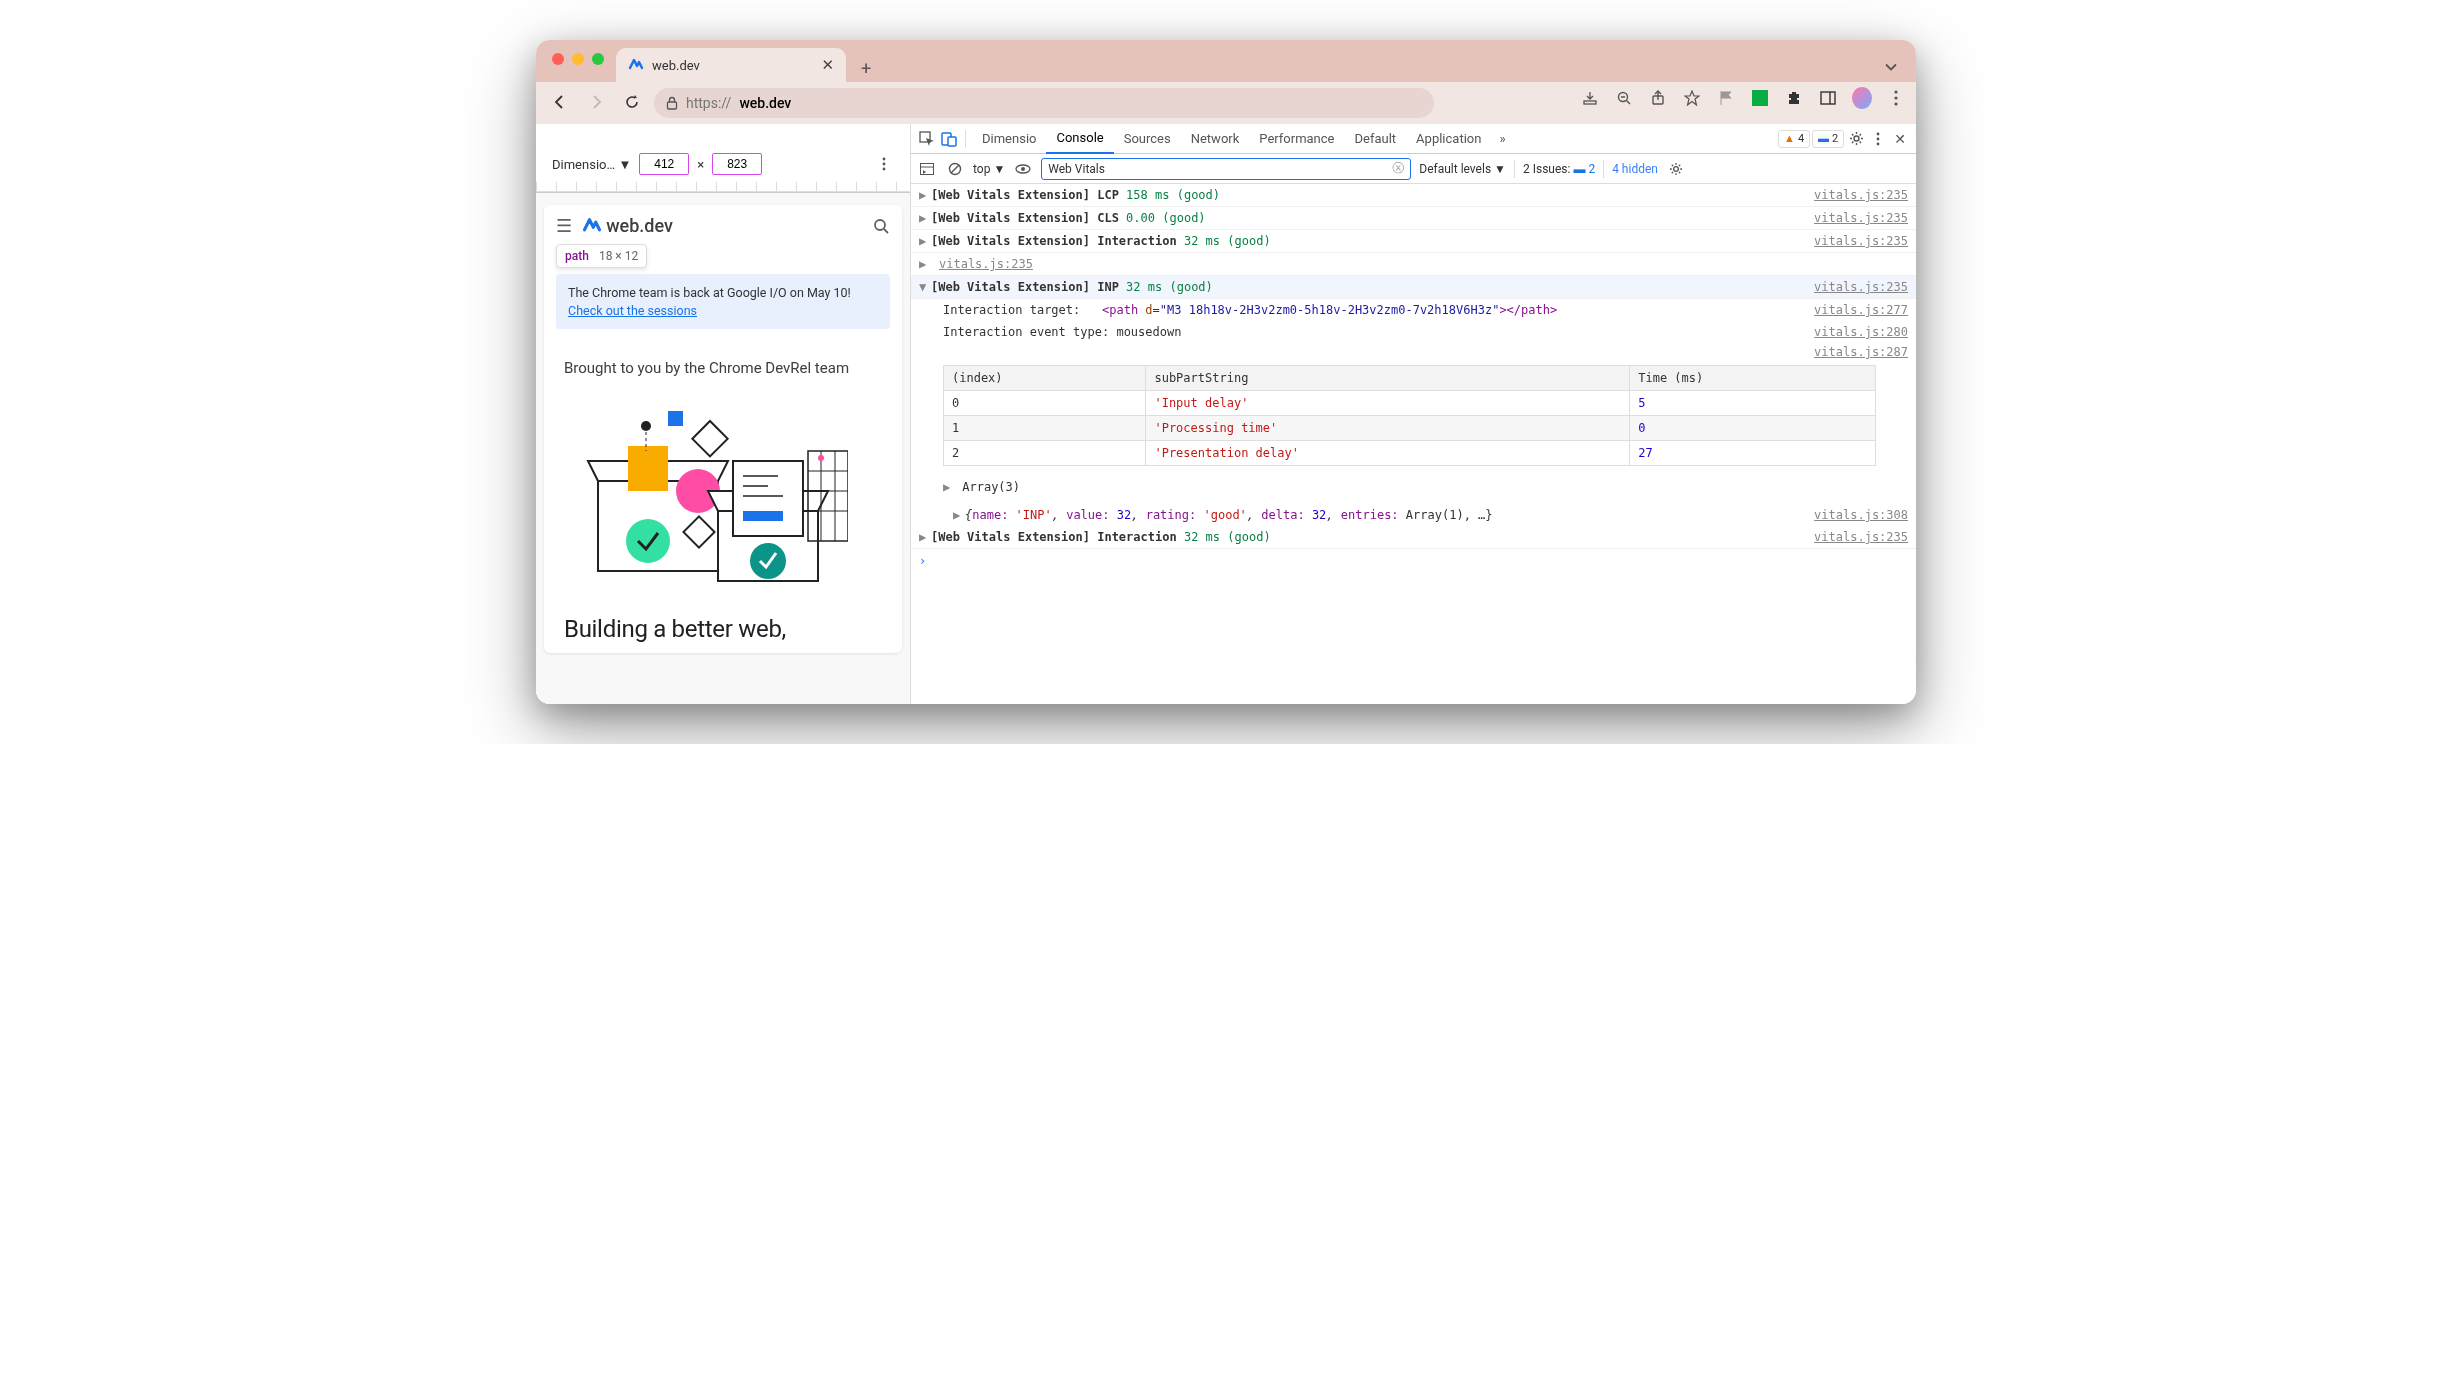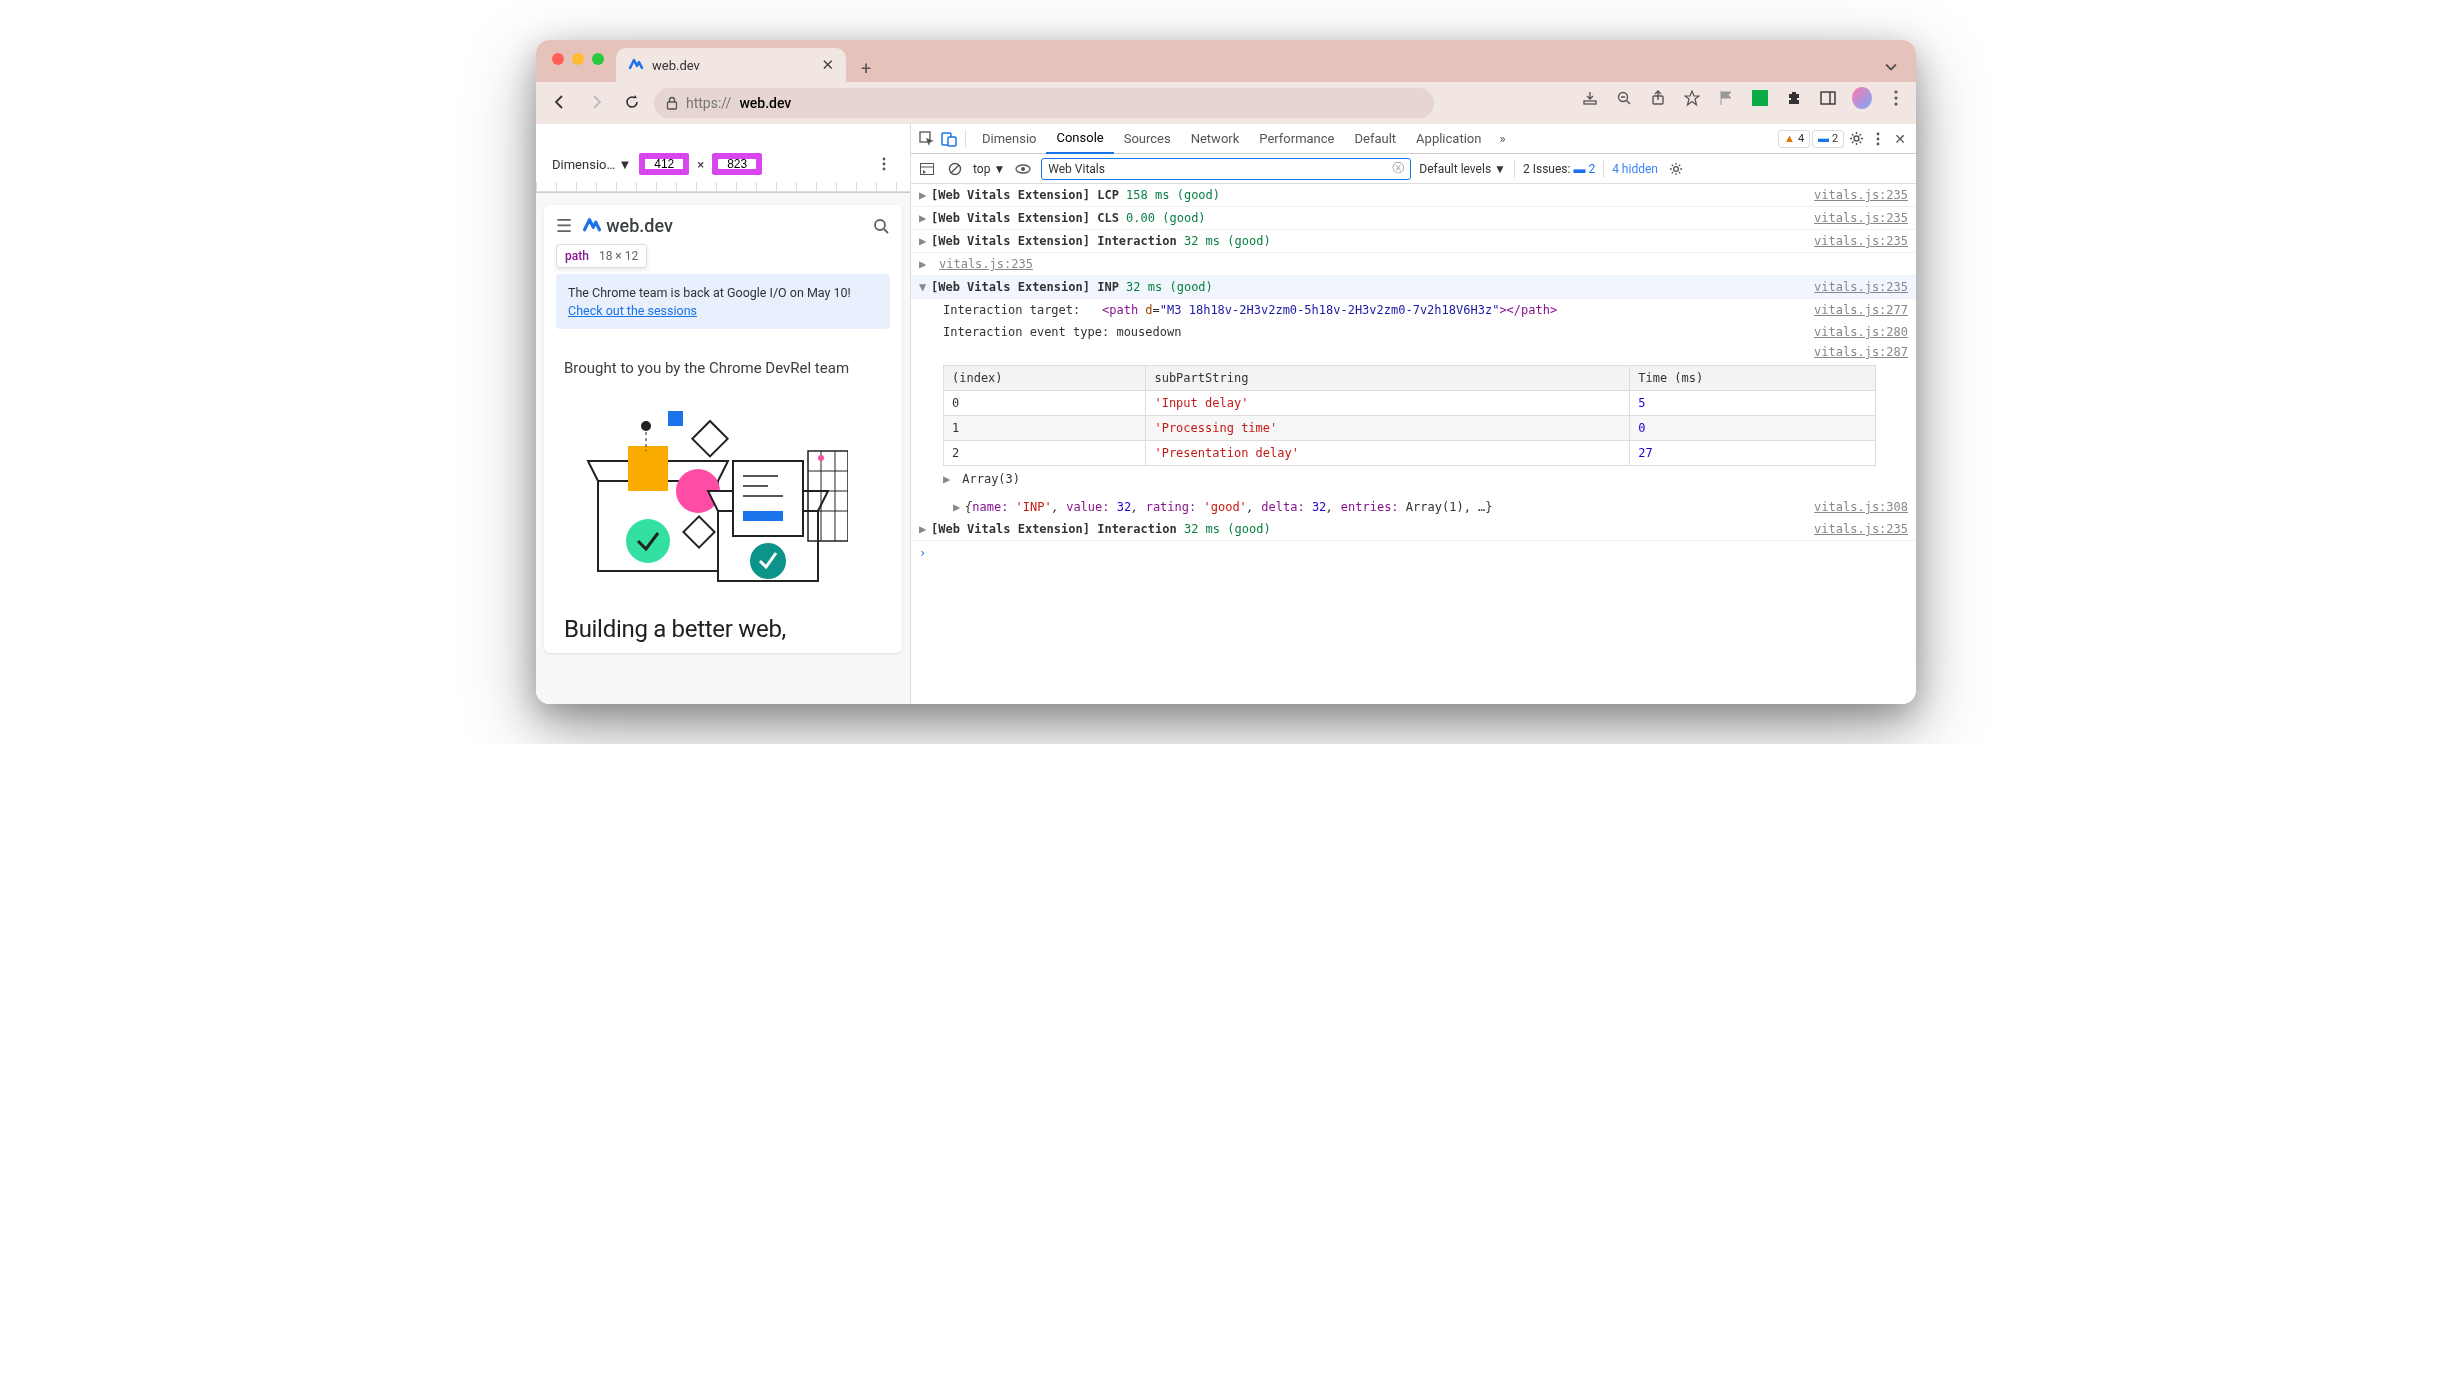--- a/index.html
+++ b/index.html
@@ -48,21 +48,21 @@
 .url-right { margin-left: auto; display: flex; align-items: center; gap: 14px; color: #555; }
 .icon { width: 20px; height: 20px; display: inline-flex; align-items: center; justify-content: center; font-size: 15px; }
 .ext-green { width: 16px; height: 16px; background: #0aad43; }
 .avatar { width: 22px; height: 22px; border-radius: 50%; background: linear-gradient(135deg,#f7a,#7af); }
 
 .content { display: flex; height: 580px; background: #fff; }
 
 
 .devtools-device-bar { border-bottom: 1px solid #ccc; }
 .dim-row { display: flex; align-items: center; gap: 8px; padding: 7px 16px; font-size: 13px; color: #333; margin-top: 22px; }
-.dim-input { width: 50px; height: 22px; border: 6px solid #d946ef; background: #fff; text-align: center; font-size: 12px; border-radius: 2px; }
+.dim-input { width: 50px; height: 22px; border: 1px solid #d946ef; background: #fff; text-align: center; font-size: 12px; border-radius: 2px; }
 .dim-menu { margin-left: auto; }
 .ruler { height: 10px; background: repeating-linear-gradient(90deg,#ddd 0,#ddd 1px,transparent 1px,transparent 20px); border-bottom: 1px solid #ddd; }
 
 .left-pane { width: 375px; border-right: 1px solid #ddd; display: flex; flex-direction: column; }
 .page-view { flex: 1; overflow: hidden; background: #f8f8f8; padding: 12px 8px; }
 .page-card { background: #fff; border-radius: 6px; padding: 10px 12px; box-shadow: 0 1px 3px rgba(0,0,0,0.1); }
 .page-header { display: flex; align-items: center; gap: 10px; }
 .hamburger { font-size: 18px; color: #5f6368; }
 .webdev-logo { display: flex; align-items: center; gap: 4px; font-size: 18px; font-weight: 500; color: #3c4043; }
 .search-ic { margin-left: auto; color: #5f6368; }
@@ -469,21 +469,21 @@
                   <td class="str">'Processing time'</td>
                   <td class="num">0</td>
                 </tr>
                 <tr>
                   <td>2</td>
                   <td class="str">'Presentation delay'</td>
                   <td class="num">27</td>
                 </tr>
               </tbody>
           </table>
-          <div class="array-line" style="padding-left:0;margin-top:2px"><span class="caret">▶</span> <span>Array(3)</span></div>
+          <div class="array-line" style="padding-left:0;margin-top:10px"><span class="caret">▶</span> <span>Array(3)</span></div>
         </div>
 
         <div class="obj-preview">
           <span class="caret">▶</span>
           <span style="flex:1">{<span class="key">name:</span> <span class="str" style="font-style:normal">'INP'</span>, <span class="key">value:</span> <span class="num" style="font-style:normal">32</span>, <span class="key">rating:</span> <span class="str" style="font-style:normal">'good'</span>, <span class="key">delta:</span> <span class="num" style="font-style:normal">32</span>, <span class="key">entries:</span> <span style="font-style:normal">Array(1)</span><span style="font-style:normal">, …}</span></span>
           <span class="src">vitals.js:308</span>
         </div>
 
         <div class="log-row">
           <span class="caret">▶</span>

